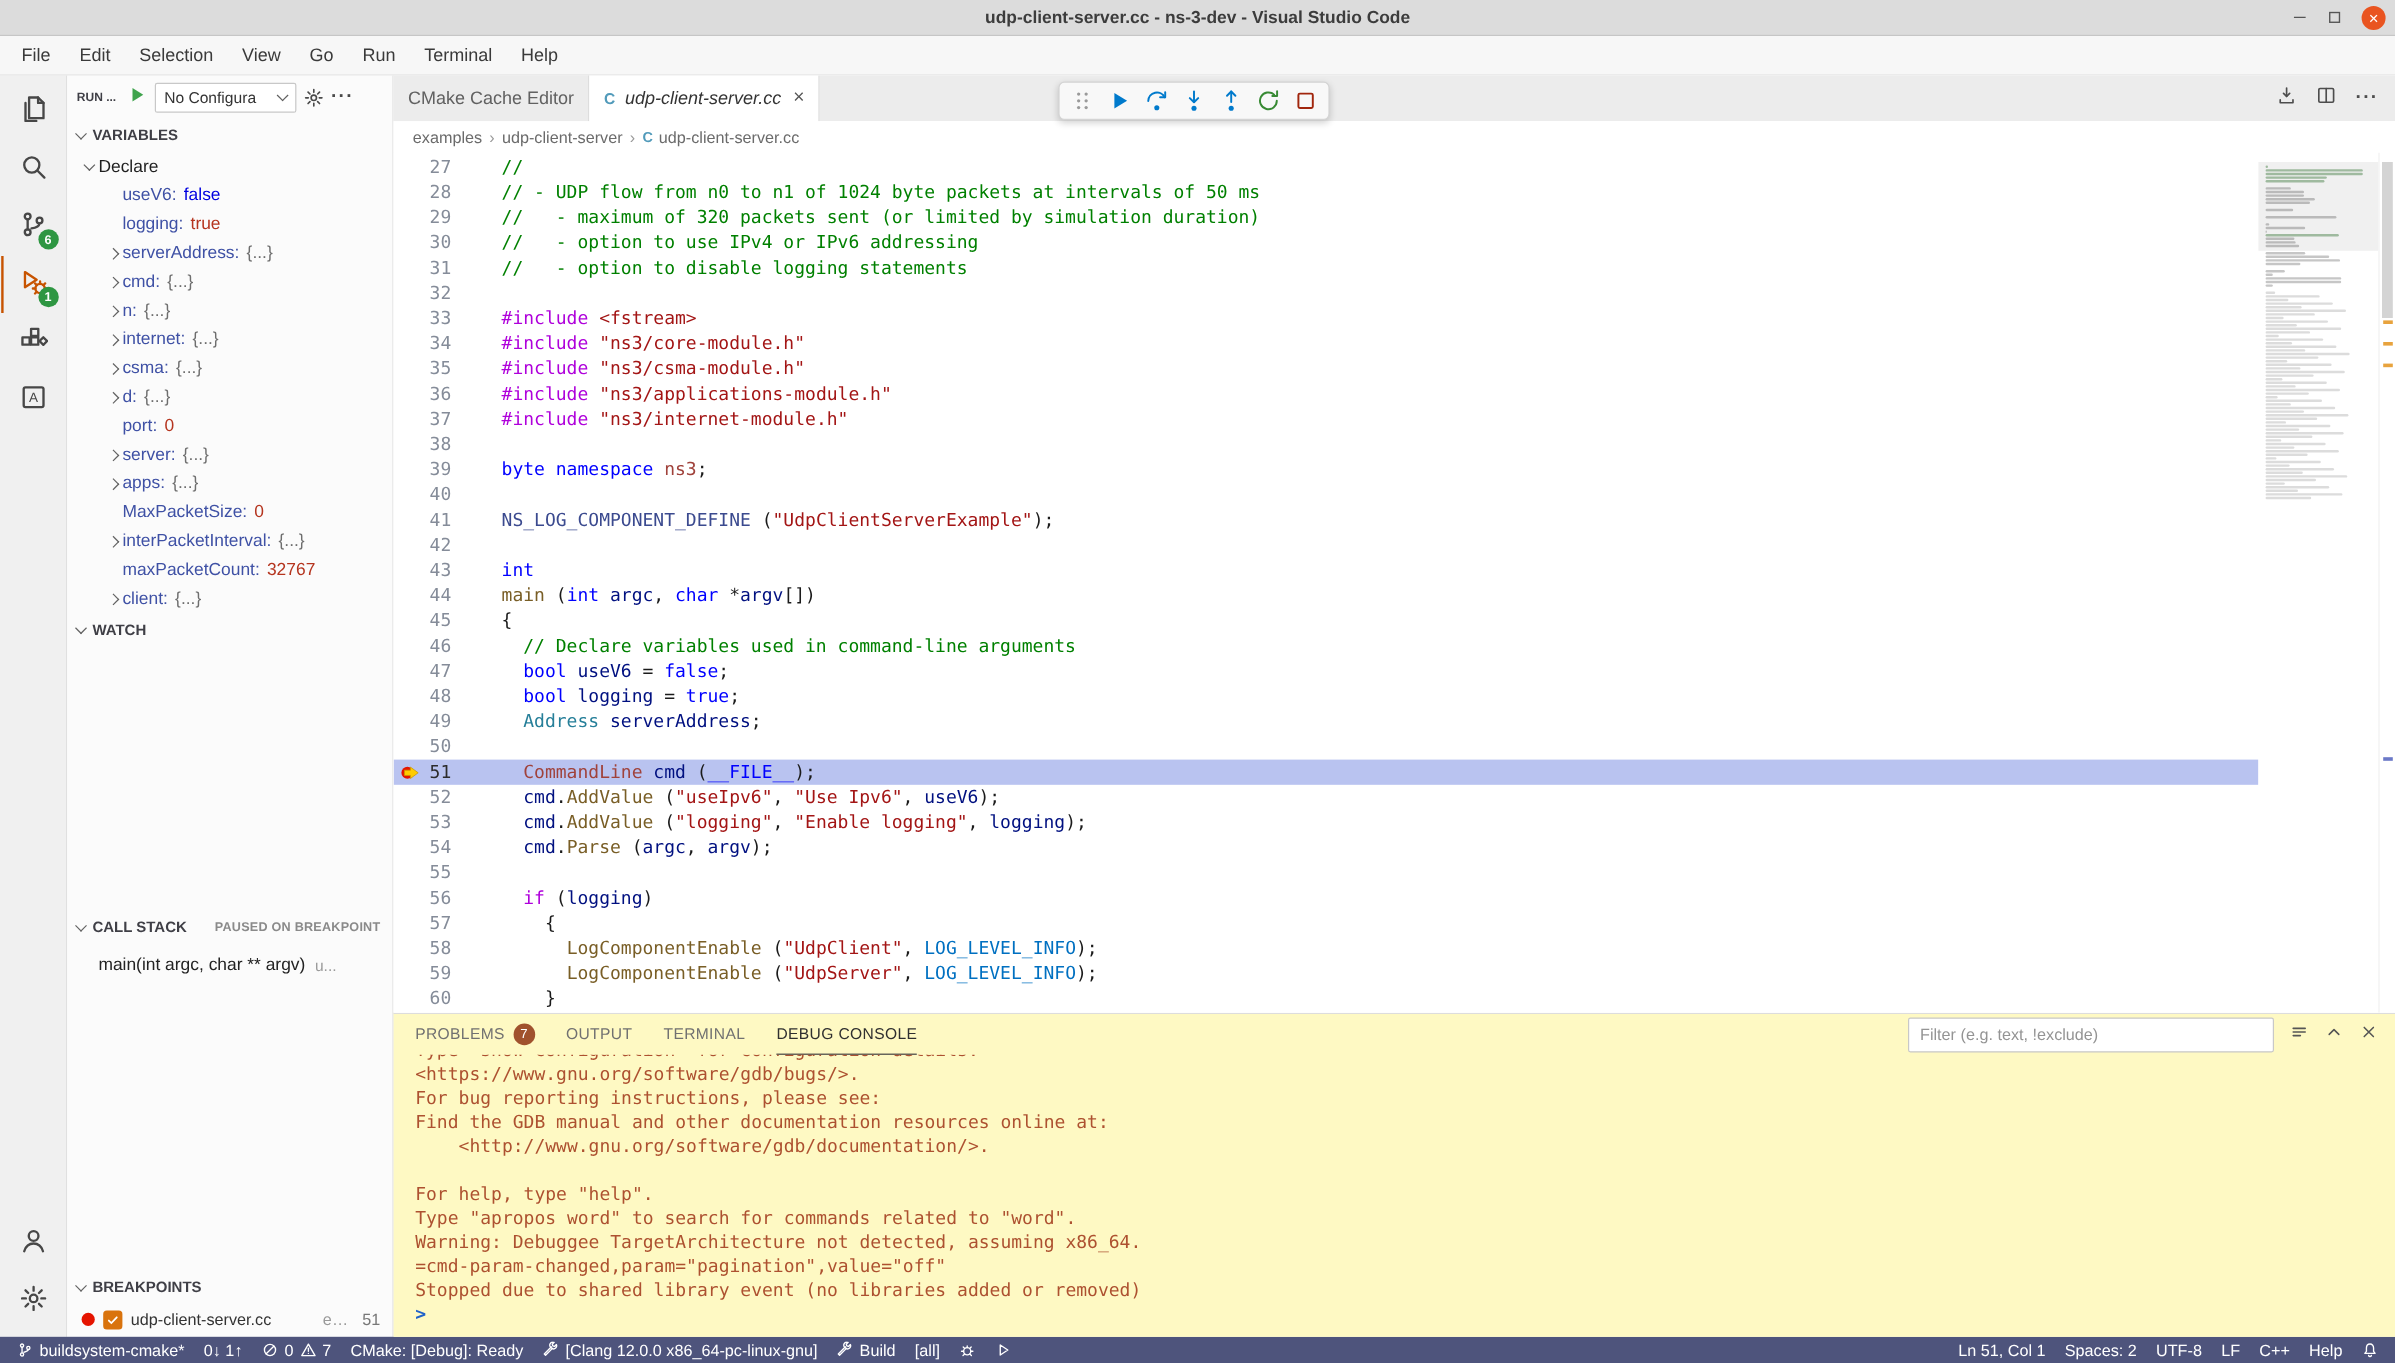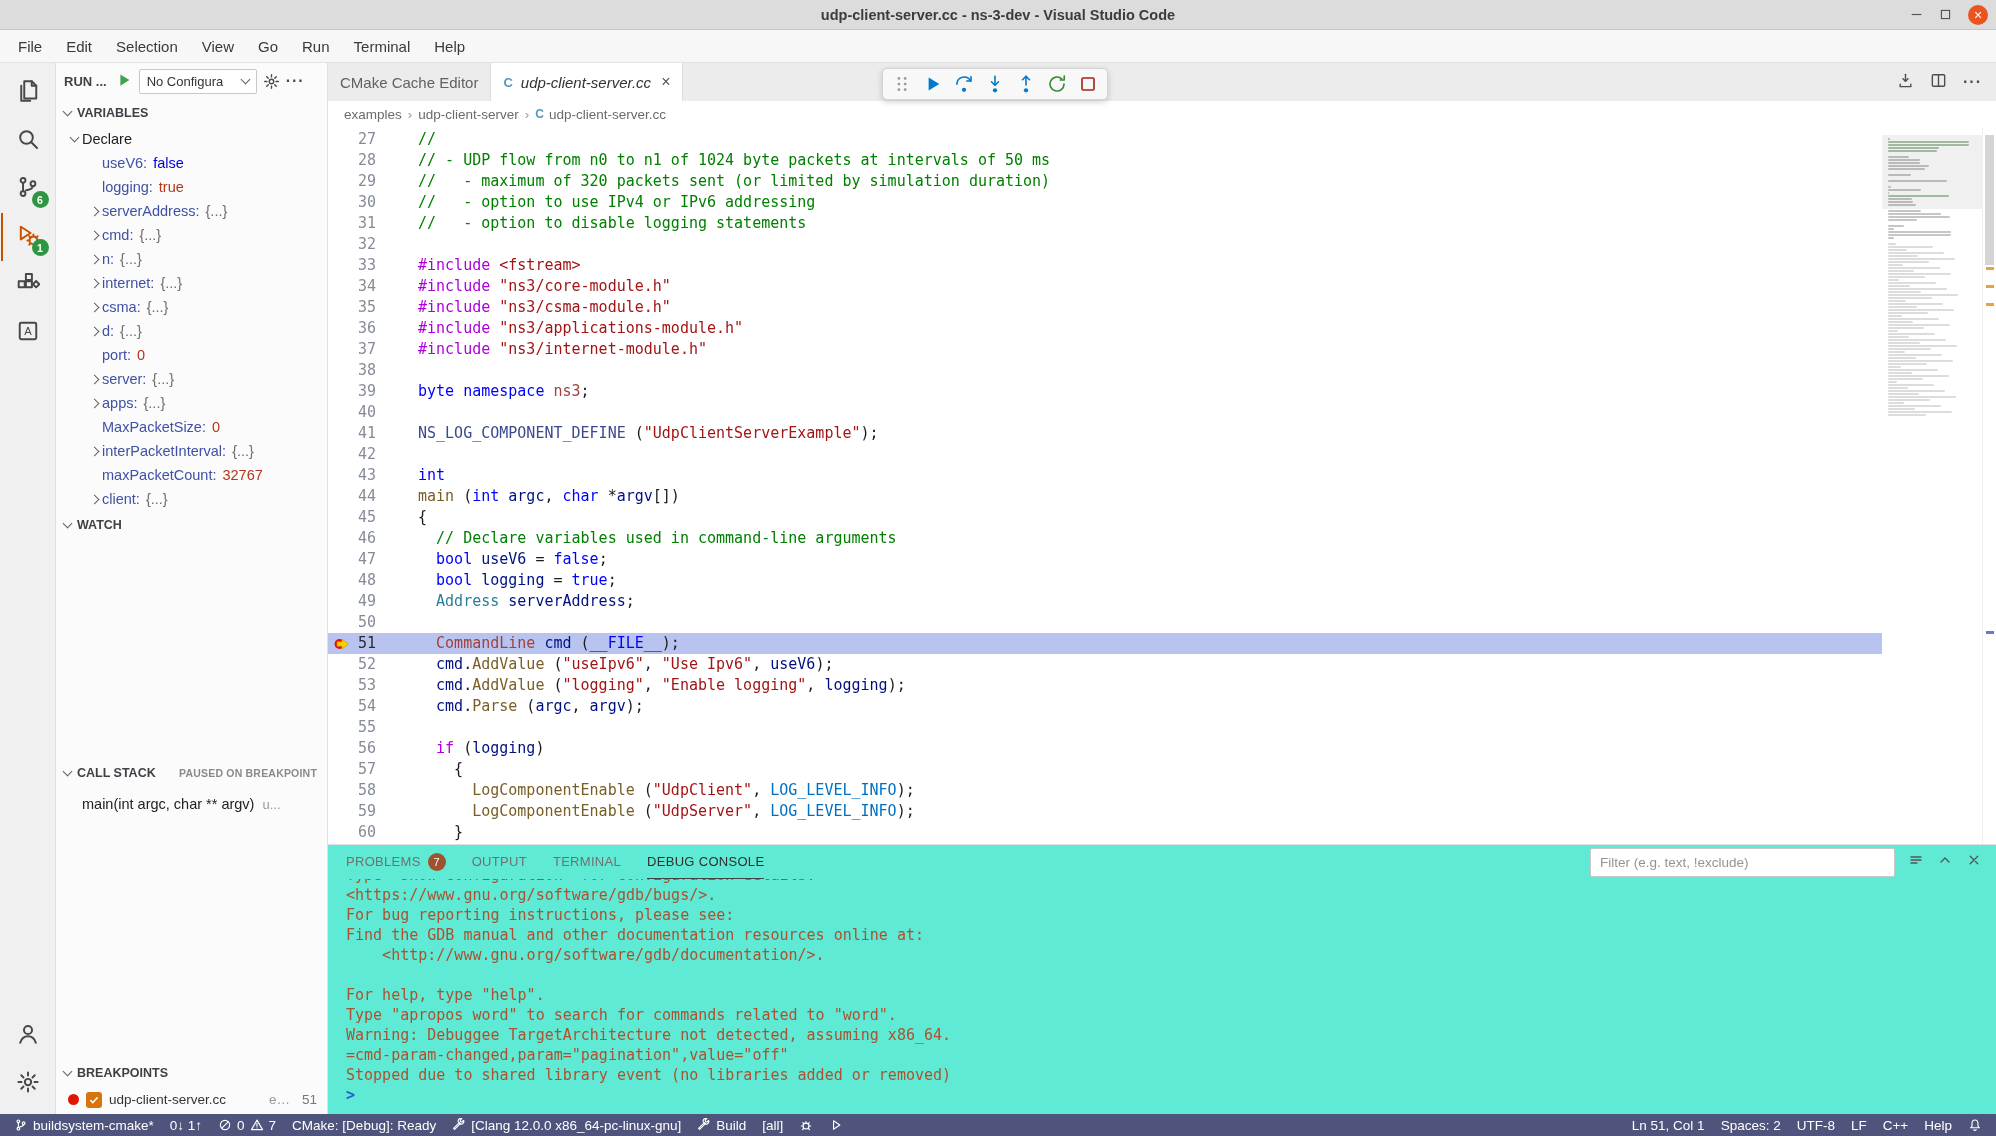--- a/index.html
+++ b/index.html
@@ -25,21 +25,21 @@
   .activitybar{width:56px;background:#f0f0f0;border-right:1px solid #e0e0e0;display:flex;flex-direction:column;align-items:center;padding-top:6px;flex:none;}
   .ab-item{width:54px;height:48px;display:flex;align-items:center;justify-content:center;position:relative;color:#474747;}
   .ab-item svg{width:24px;height:24px;}
   .ab-item.active{color:#c75300;box-shadow:inset 2px 0 0 #c75300;}
   .ab-badge{position:absolute;right:6px;bottom:5px;min-width:17px;height:17px;border-radius:9px;background:#2e9642;color:#fff;font-size:10.5px;display:flex;align-items:center;justify-content:center;padding:0 3px;font-weight:700;}
   .ab-bottom{margin-top:auto;margin-bottom:6px;display:flex;flex-direction:column;align-items:center;}
 
   
   .sidebar{width:272px;background:#fbfbfb;border-right:1px solid #e0e0e0;display:flex;flex-direction:column;flex:none;font-size:14.5px;min-height:0;}
   .run-header{height:36px;display:flex;align-items:center;padding:0 8px;gap:6px;flex:none;}
-  .run-title{font-size:13px;font-weight:700;color:#3f3f46;margin-right:2px;white-space:nowrap;}
+  .run-title{font-size:10px;font-weight:700;color:#3f3f46;margin-right:2px;white-space:nowrap;}
   .run-play svg{width:18px;height:18px;}
   .run-dropdown{width:118px;height:25px;background:#fff;border:1px solid #c8c8c8;border-radius:2px;display:flex;align-items:center;justify-content:space-between;padding:0 7px;font-size:13px;color:#333;white-space:nowrap;overflow:hidden;}
   .icon-btn{color:#4a4a4a;display:flex;align-items:center;}
   .icon-btn svg{width:17px;height:17px;}
   .run-more{font-size:16px;letter-spacing:1px;color:#4a4a4a;font-weight:700;}
 
   .section-header{height:28px;display:flex;align-items:center;gap:6px;padding-left:8px;font-size:12.5px;font-weight:700;color:#3f3f46;flex:none;}
   .chev{display:inline-block;width:7px;height:7px;border-right:1.4px solid #616161;border-bottom:1.4px solid #616161;}
   .chev.down{transform:rotate(45deg);margin-top:-3px;}
   .chev.right{transform:rotate(-45deg);}
@@ -112,21 +112,21 @@
   .scroll-col{width:14px;flex:none;position:relative;border-left:1px solid #f0f0f0;}
   .sb-handle{position:absolute;left:2px;right:2px;top:8px;height:130px;background:rgba(100,100,100,.28);}
   .ruler-mark{position:absolute;left:3px;width:8px;height:3px;background:#e8a33d;}
 
   .debug-toolbar{position:absolute;z-index:6;top:5px;left:40%;transform:translateX(-50%);display:flex;align-items:center;gap:11px;padding:5px 9px;background:#f8f8f8;border:1px solid #d4d4d4;border-radius:5px;box-shadow:0 2px 6px rgba(0,0,0,.18);}
   .dt-btn{display:flex;align-items:center;}
   .dt-btn svg{width:20px;height:20px;}
   .dt-grip{color:#9a9a9a;} .dt-blue{color:#007acc;} .dt-green{color:#388a34;} .dt-red{color:#a1260d;}
 
   
-  .panel{height:270px;flex:none;border-top:1px solid #ddd;background:#5eead4;display:flex;flex-direction:column;min-height:0;}
+  .panel{height:270px;flex:none;border-top:1px solid #ddd;background:#fef9c3;display:flex;flex-direction:column;min-height:0;}
   .panel-header{height:34px;flex:none;display:flex;align-items:center;padding-left:18px;}
   .panel-tab{height:100%;display:flex;align-items:center;gap:7px;margin-right:26px;font-size:13px;color:#717171;border-bottom:1.5px solid transparent;letter-spacing:.3px;}
   .panel-tab.active{color:#2f2f2f;border-bottom-color:#424242;}
   .ptab-badge{min-width:18px;height:18px;border-radius:9px;background:#a0522d;color:#fff;font-size:11px;display:flex;align-items:center;justify-content:center;padding:0 4px;}
   .panel-actions{margin-left:auto;display:flex;align-items:center;gap:13px;padding-right:14px;color:#555;}
   .panel-actions svg{width:16px;height:16px;}
   .filter-input{width:305px;height:29px;border:1px solid #c8c8c8;border-radius:2px;padding:0 9px;font-size:13.5px;color:#333;background:#fff;font-family:"Liberation Sans","DejaVu Sans",sans-serif;}
   .filter-input::placeholder{color:#949494;}
   .console{flex:1;overflow:hidden;padding-left:18px;font-family:"DejaVu Sans Mono","Liberation Mono",monospace;font-size:15px;line-height:20px;}
   .console-inner{margin-top:-14px;}

